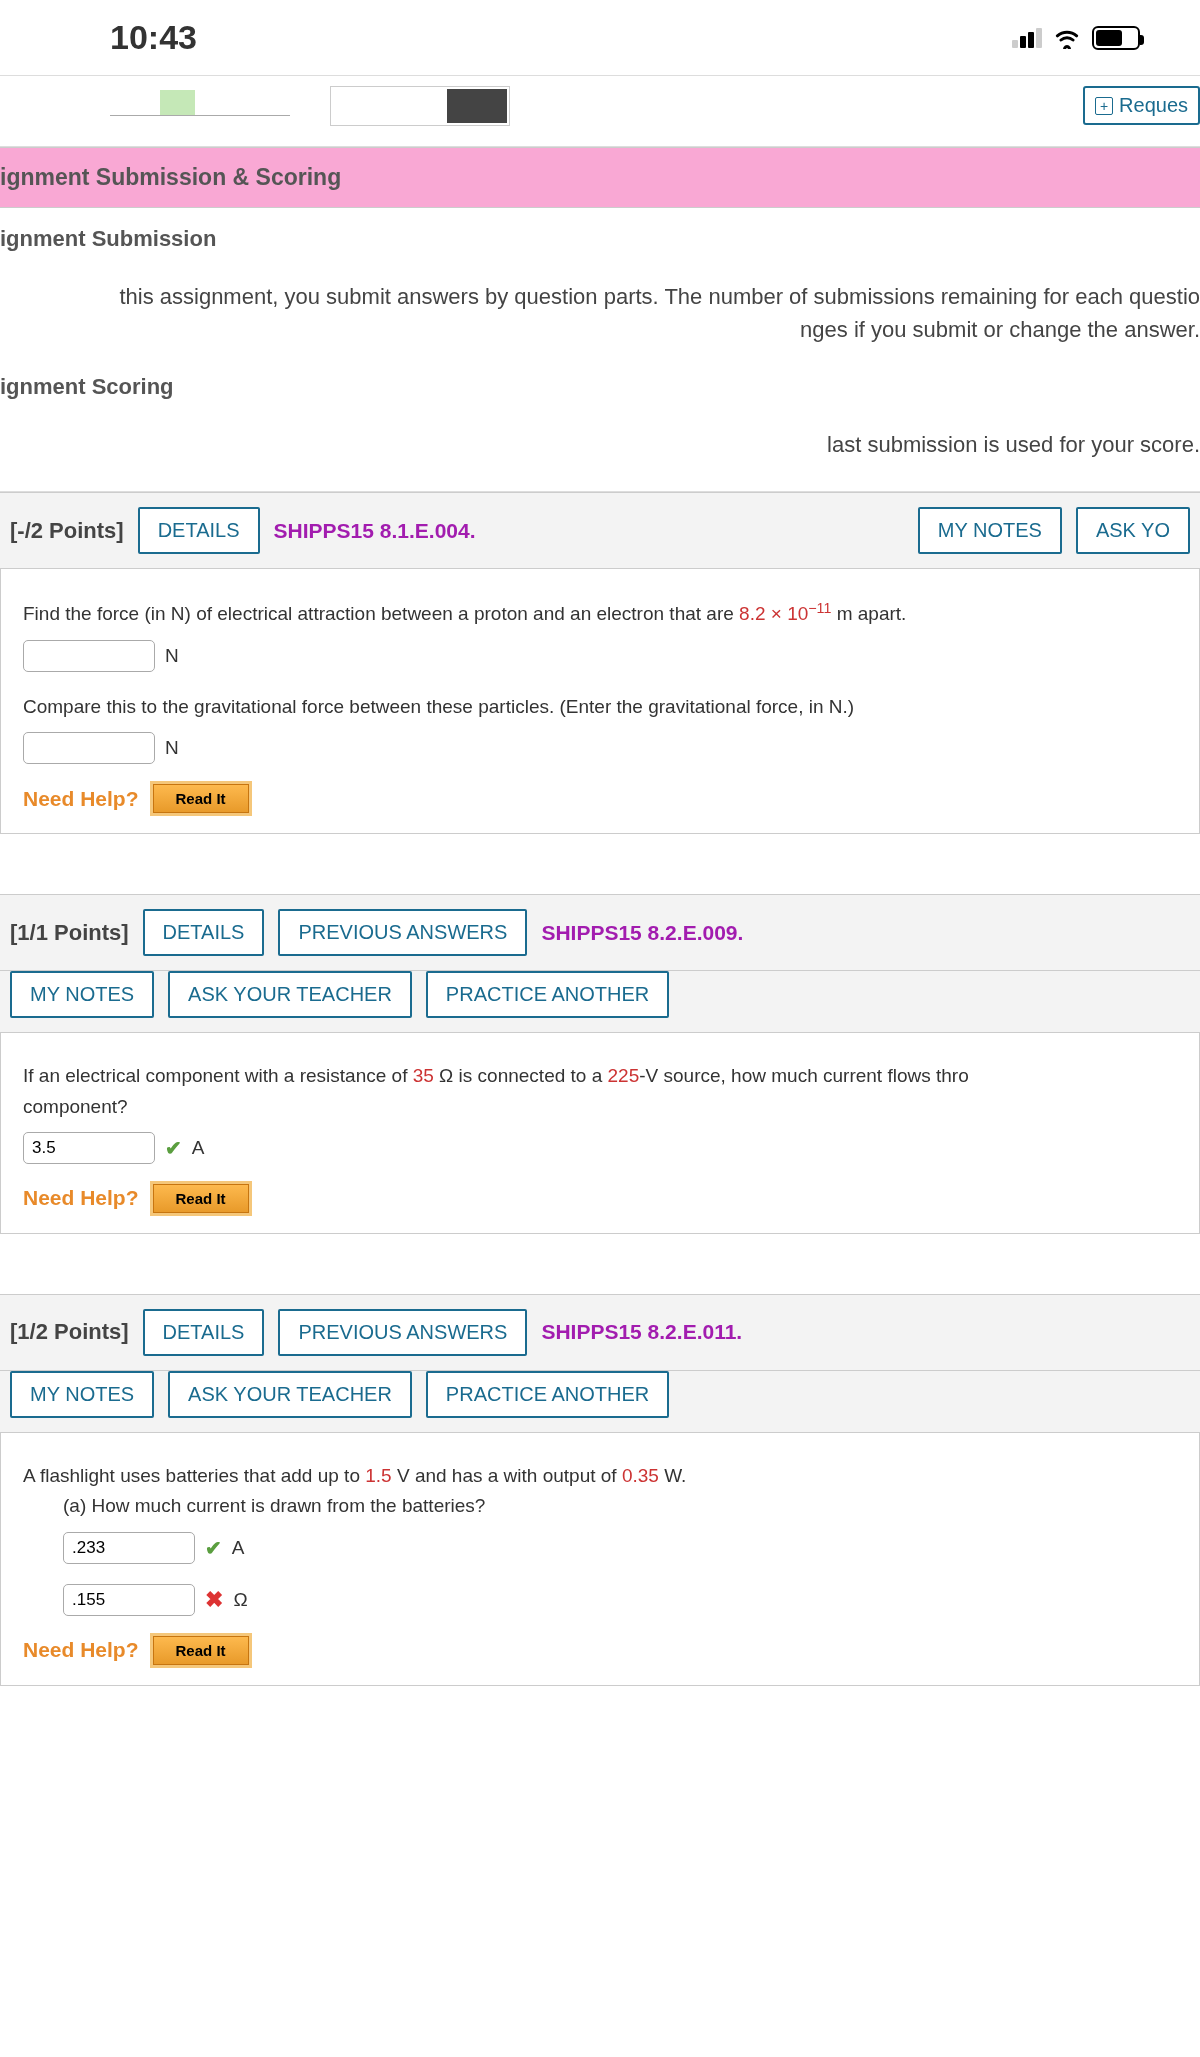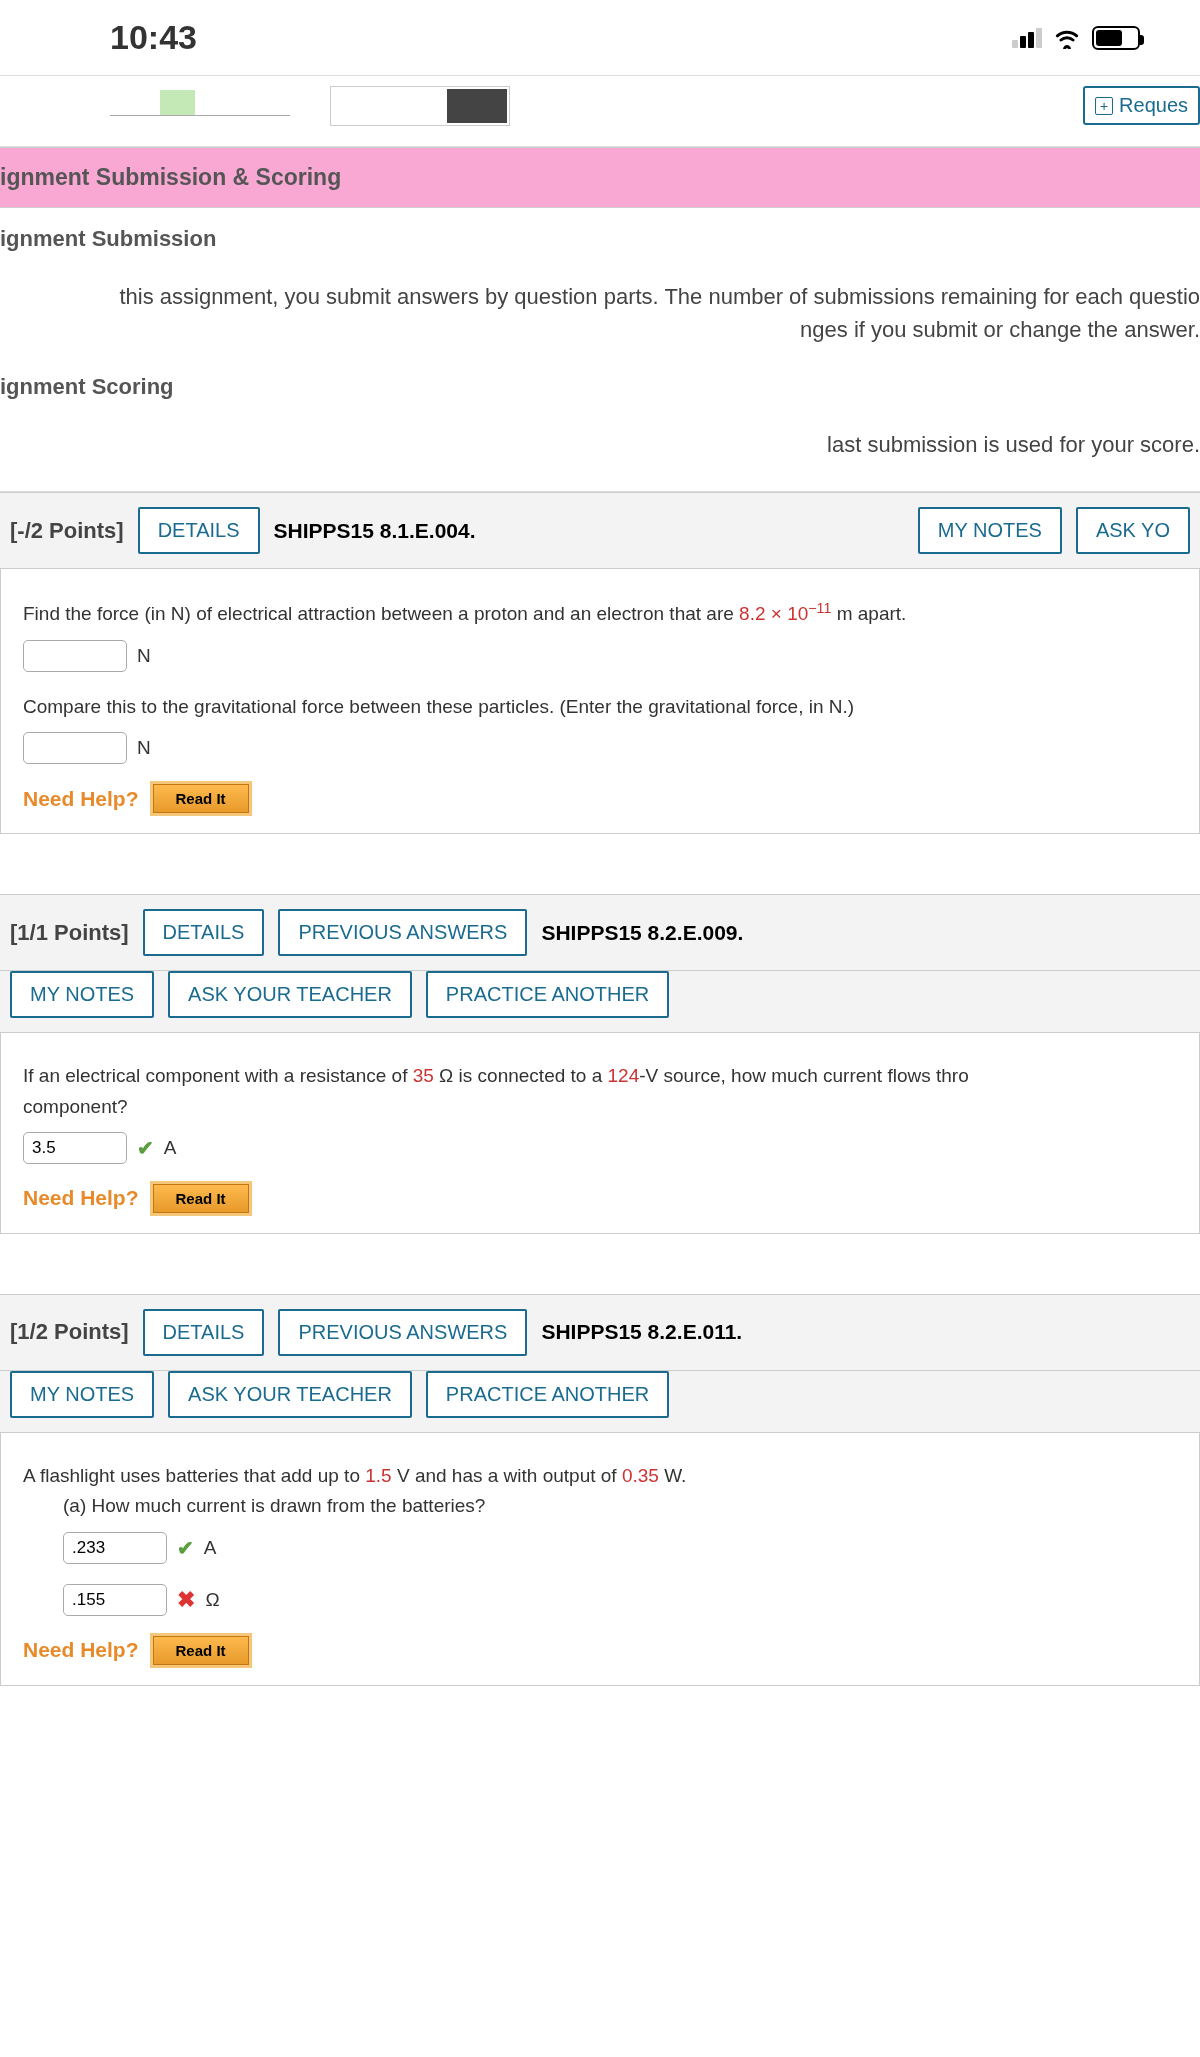--- a/index.html
+++ b/index.html
@@ -57,32 +57,32 @@
 .question-header {
   background:#f3f3f3; border-top:1px solid #ccc; border-bottom:1px solid #ccc;
   padding:14px 10px; display:flex; flex-wrap:wrap; align-items:center; gap:14px;
 }
 .points { font-size:22px; font-weight:700; color:#444; }
 .btn {
   border:2px solid #1a6b8f; color:#1a6b8f; background:#fff;
   padding:10px 18px; font-size:20px; font-weight:400; cursor:pointer; border-radius:2px;
   font-family:inherit;
 }
-.qcode { font-size:21px; font-weight:700; color:#000000; }
+.qcode { font-size:21px; font-weight:700; color:#a21caf; }
 .spacer { flex:1; }
 .question-body {
   border:1px solid #ccc; border-top:none; padding:28px 22px 20px; margin-bottom:60px;
   font-family: Verdana, Arial, sans-serif;
 }
 .qtext { font-size:19px; color:#333; line-height:1.6; }
 .red { color:#c33; }
 .sup { font-size:0.75em; vertical-align:super;}
 .input-row { display:flex; align-items:center; gap:10px; margin:10px 0 20px;}
 .ans-input {
-  width:104px; height:32px; border:1px solid #aaa; border-radius:5px;
+  width:132px; height:32px; border:1px solid #aaa; border-radius:5px;
   font-size:17px; padding:0 8px; font-family:inherit;
 }
 .unit { font-size:19px; color:#333;}
 .check { color:#5a9e3f; font-size:20px; font-weight:bold;}
 .cross { color:#d33; font-size:22px; font-weight:bold;}
 .need-help { display:flex; align-items:center; gap:14px; margin-top:18px;}
 .need-help-label { color:#e88a2a; font-size:21px; font-weight:700;}
 .read-it {
   background:linear-gradient(#fdb94e,#e89a2a); border:1px solid #c77510;
   box-shadow:0 0 0 3px #f5c77a; color:#000; font-size:15px; font-weight:700;
@@ -175,21 +175,21 @@
   <button class="btn">PREVIOUS ANSWERS</button>
   <span class="qcode">SHIPPS15 8.2.E.009.</span>
 </div>
 <div class="question-header row2" style="border-top:none">
   <button class="btn">MY NOTES</button>
   <button class="btn">ASK YOUR TEACHER</button>
   <button class="btn">PRACTICE ANOTHER</button>
 </div>
 <div class="question-body">
   <div class="qtext">
-    <span>If an electrical component with a resistance of </span><span class="red">35</span><span> Ω is connected to a </span><span class="red">124</span><span>-V source, how much current flows thro</span><br><span>component?</span>
+    <span>If an electrical component with a resistance of </span><span class="red">35</span><span> Ω is connected to a </span><span class="red">225</span><span>-V source, how much current flows thro</span><br><span>component?</span>
   </div>
   <div class="input-row">
     <input class="ans-input" value="3.5" style="">
     <span class="check">✔</span>
     <span class="unit">A</span>
   </div>
   <div class="need-help">
     <span class="need-help-label">Need Help?</span>
     <button class="read-it">Read It</button>
   </div>

